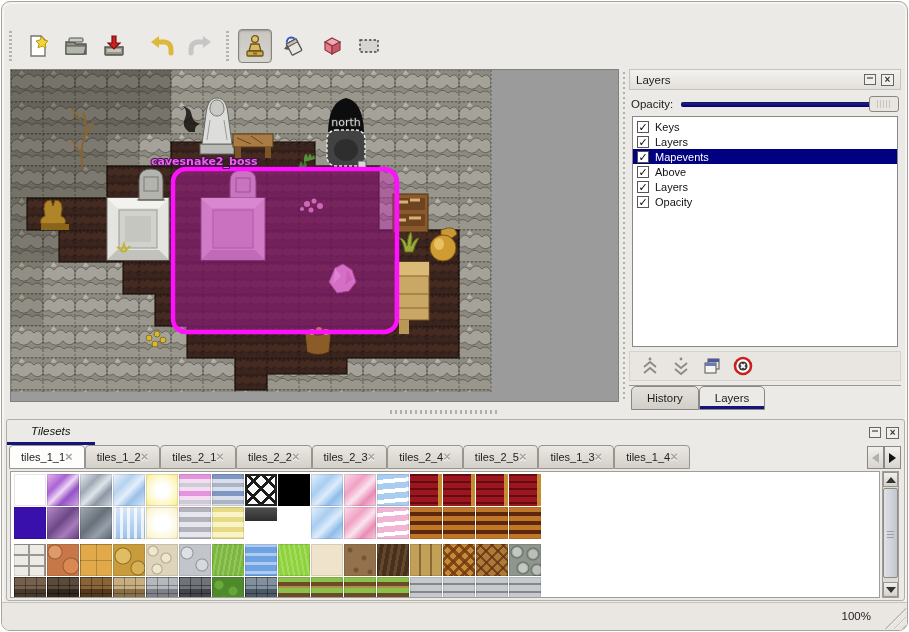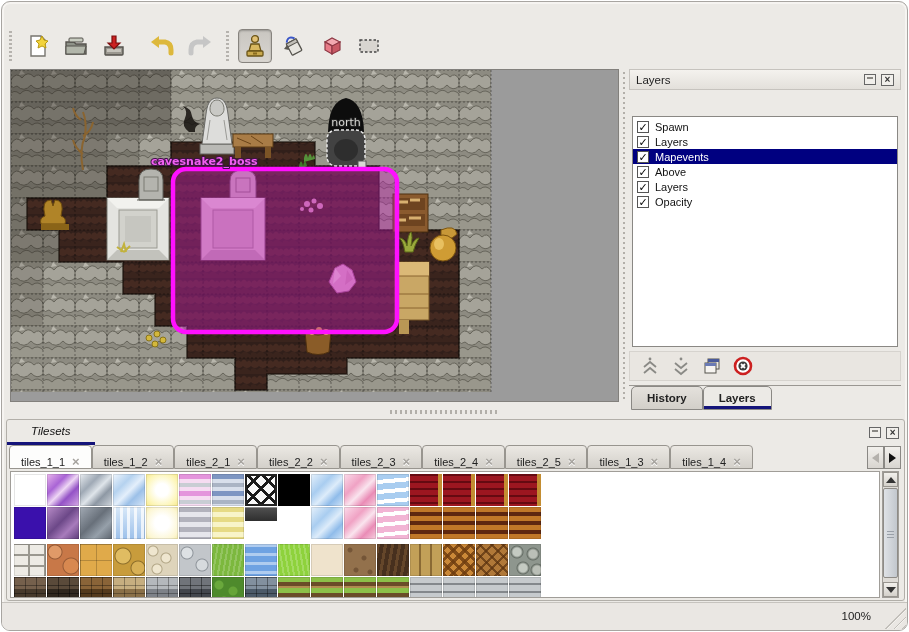--- a/index.html
+++ b/index.html
@@ -33,33 +33,33 @@
   .slider{position:relative;flex:1;height:18px;}
   .slider-track{position:absolute;left:0;right:4px;top:7px;height:5px;border-radius:2px;background:linear-gradient(#2a2a9a,#00006a);box-shadow:inset 0 1px 1px rgba(0,0,0,.4);}
   .slider-handle{position:absolute;right:0;top:1px;width:30px;height:16px;border:1px solid #8a8884;border-radius:3px;background:#e9e6e1 repeating-linear-gradient(90deg,#c9c6c0 0 1px,transparent 1px 3px);background-size:14px 8px;background-position:center;background-repeat:no-repeat;}
   .layer-list{position:absolute;left:3px;top:47px;right:3px;height:231px;background:#fff;border:1px solid #8a8884;padding-top:2px;overflow:hidden;}
   .layer-row{display:flex;align-items:center;height:15px;font-size:11px;color:#111;}
   .layer-row.sel{background:#000080;color:#fff;}
   .cb{width:12px;height:12px;border:1px solid #555;background:#fff;margin:0 6px 0 4px;font-size:11px;line-height:11px;font-weight:bold;color:#000;text-align:center;flex:none;}
   .dock-btns{position:absolute;left:0;top:282px;right:0;height:30px;border:1px solid #d6d3ce;background:#e9e6e1;display:flex;align-items:center;gap:7px;padding-left:8px;}
   .ic-btn{width:24px;height:24px;border:none;background:transparent;padding:0;display:flex;align-items:center;justify-content:center;}
   .dock-tabs{position:absolute;left:0;top:316px;right:0;height:27px;border-top:1px solid #9a9792;display:flex;padding-left:2px;}
-  .d-tab{height:24px;margin-top:0;padding:0 15px;border:1px solid #8a8884;border-radius:5px 5px 0 0;background:linear-gradient(#e4e1dc,#d2cfc9);font-size:11.5px;color:#222;display:flex;align-items:center;font-weight:bold;}
+  .d-tab{height:24px;margin-top:0;padding:0 15px;border:1px solid #8a8884;border-radius:5px 5px 0 0;background:linear-gradient(#e4e1dc,#d2cfc9);font-size:11.5px;color:#222;display:flex;align-items:center;}
   .d-tab.active{background:#eceae6;box-shadow:inset 0 -3px 0 #14147a;}
   
   .h-splitter{position:absolute;left:0;top:404px;width:100%;height:12px;}
   .h-handle{position:absolute;left:388px;top:4px;width:110px;height:4px;background:repeating-linear-gradient(90deg,#b2afa9 0 2px,transparent 2px 5px);}
   
   .tilesets{position:absolute;left:4px;top:417px;width:899px;height:182px;border:1px solid #b2afa9;border-radius:3px;background:#eceae6;}
   .ts-header{position:absolute;left:0;top:0;right:0;height:25px;display:flex;align-items:center;font-style:italic;}
   .ts-title-wrap{height:100%;width:88px;display:flex;align-items:center;padding-left:24px;border-bottom:3px solid #14147a;font-size:11.5px;color:#111;}
   .ts-header .sp{flex:1;}
   .ts-header .float-ico,.ts-header .close-ico{margin-right:5px;}
   .ts-tabs{position:absolute;left:2px;top:25px;right:40px;height:25px;display:flex;overflow:hidden;}
-  .ts-tab{flex:none;height:24px;display:flex;align-items:flex-end;gap:7px;padding:0 11px;border:1px solid #98958f;border-radius:4px 4px 0 0;background:linear-gradient(#ebe8e3,#d3d0ca);font-size:11px;color:#222;white-space:nowrap;}
+  .ts-tab{flex:none;height:24px;display:flex;align-items:center;padding:0 11px;border:1px solid #98958f;border-radius:4px 4px 0 0;background:linear-gradient(#ebe8e3,#d3d0ca);font-size:11px;color:#222;white-space:nowrap;}
   .ts-tab.active{background:#fdfdfc;}
   .ts-tab.trunc{max-width:56px;overflow:hidden;margin-top:28px;}
   .ts-x{font-size:13px;line-height:12px;font-weight:bold;color:#a6a39e;text-shadow:0 1px 0 #fff;}
   .ts-arrows{position:absolute;right:3px;top:26px;display:flex;}
   .arrow-btn{width:17px;height:23px;border:1px solid #8a8884;background:linear-gradient(#f2f0ec,#d8d5d0);display:flex;align-items:center;justify-content:center;padding:0;}
   .tri-l{width:0;height:0;border-style:solid;border-width:5px 7px 5px 0;border-color:transparent #b4b1ac transparent transparent;}
   .tri-r{width:0;height:0;border-style:solid;border-width:5px 0 5px 7px;border-color:transparent transparent transparent #111;}
   .ts-grid{position:absolute;left:3px;top:51px;right:24px;height:127px;background:#fff;border:1px solid #a09d98;overflow:hidden;}
   .tile{position:absolute;width:32px;height:32px;box-shadow:inset 0 0 0 1px rgba(0,0,0,0.10);}
   
@@ -347,24 +347,31 @@
 
   <div class="v-splitter"></div>
 
   <div class="dock">
     <div class="dock-title">
       <span>Layers</span>
       <span class="sp"></span>
       <span class="float-ico"></span>
       <span class="close-ico">×</span>
     </div>
+    <div class="opacity-row">
+      <span class="lbl">Opacity:</span>
+      <div class="slider">
+        <div class="slider-track"></div>
+        <div class="slider-handle"></div>
+      </div>
+    </div>
     <div class="layer-list" id="layer-list">
         <div class="layer-row">
           <span class="cb on">✓</span>
-          <span class="layer-label">Spawn</span>
+          <span class="layer-label">Keys</span>
         </div>
         <div class="layer-row">
           <span class="cb on">✓</span>
           <span class="layer-label">Layers</span>
         </div>
         <div class="layer-row sel">
           <span class="cb on">✓</span>
           <span class="layer-label">Mapevents</span>
         </div>
         <div class="layer-row">

